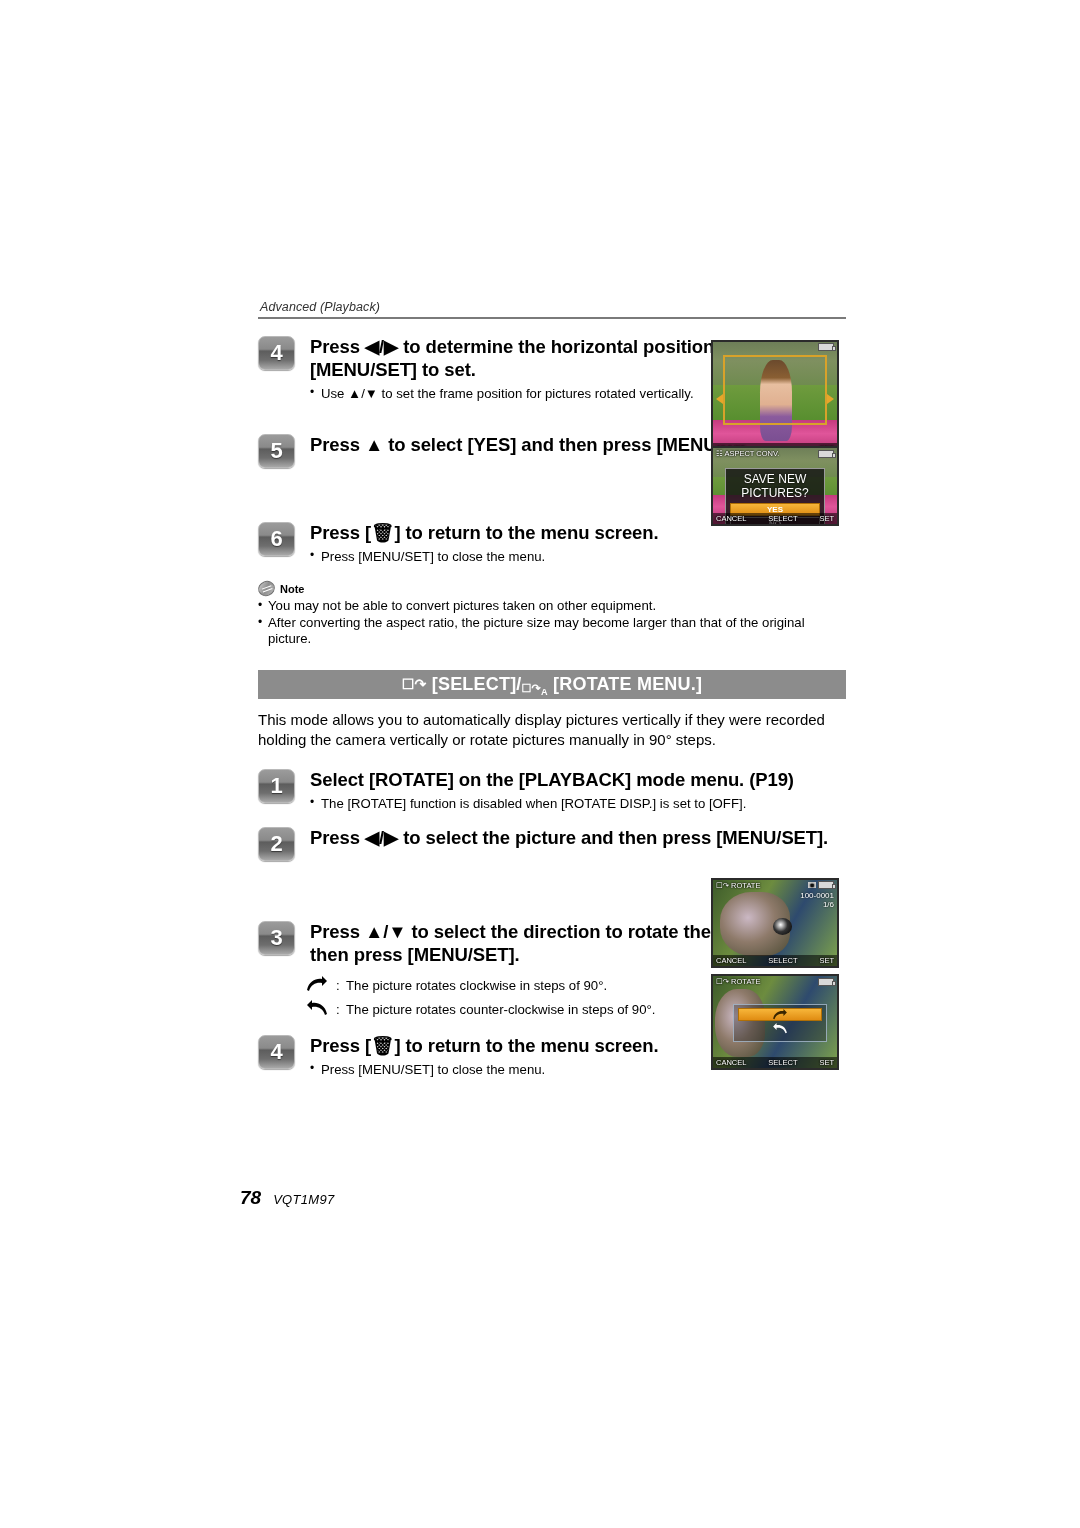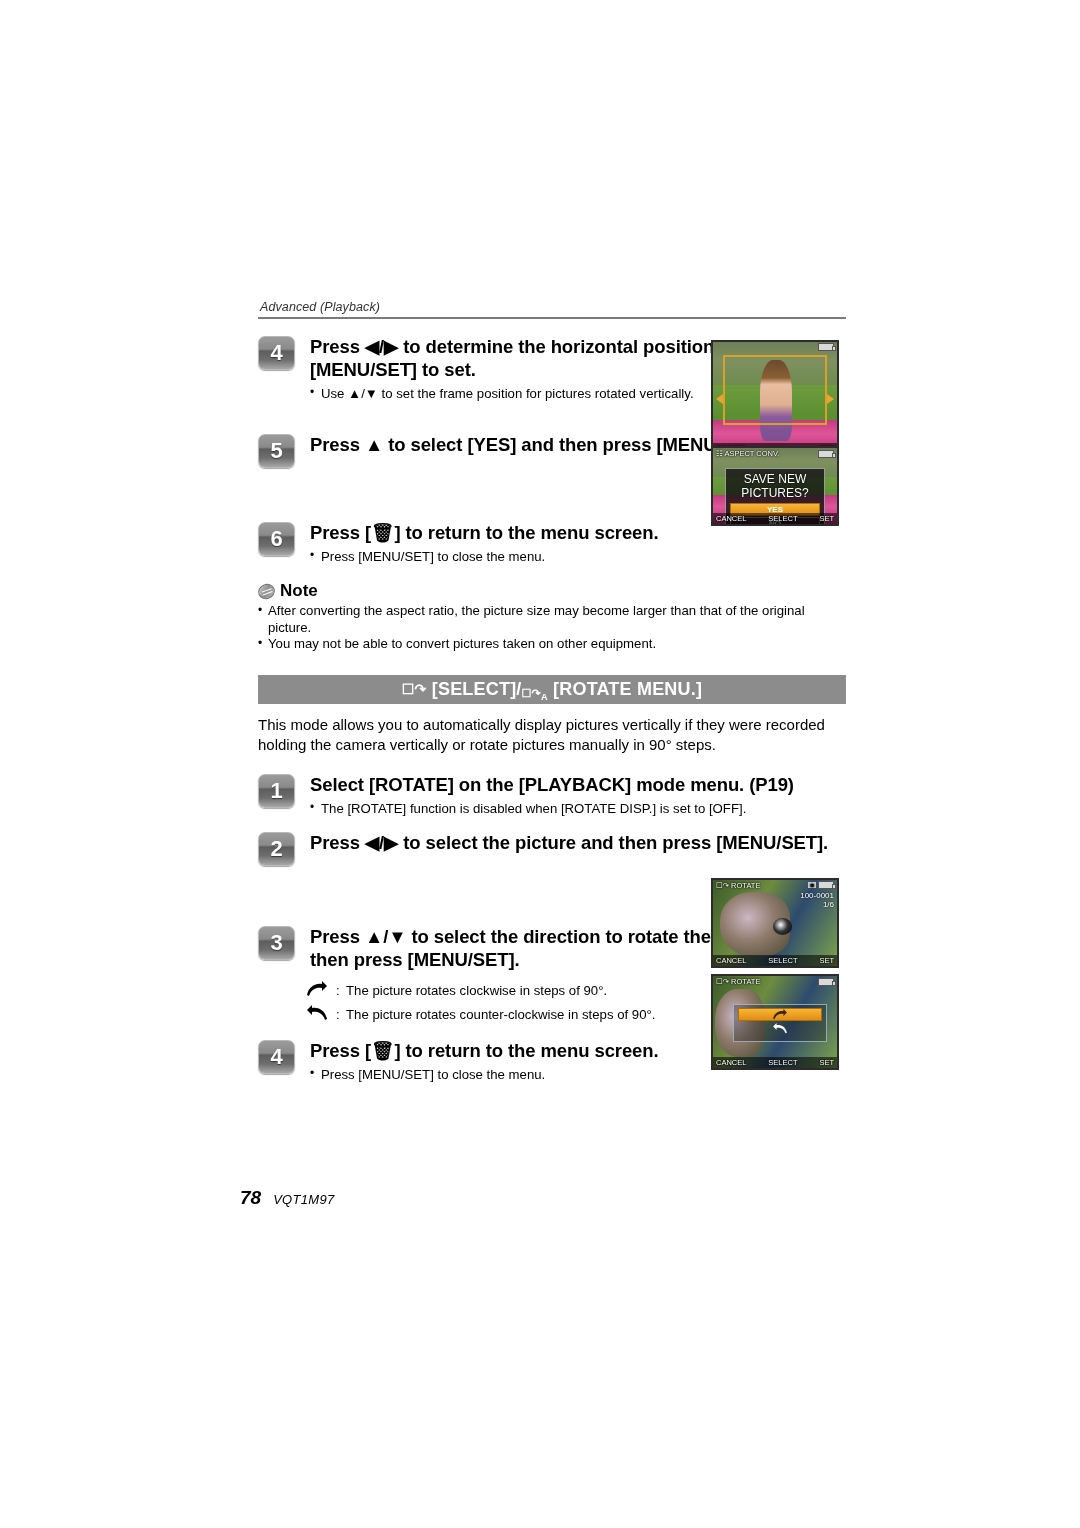--- a/index.html
+++ b/index.html
@@ -89,21 +89,21 @@
     content: "\2022";
     position: absolute;
     left: 0;
     top: -1px;
     font-size: 12px;
   }
 
   
   .note-head {
     font-weight: bold;
-    font-size: 17px;
+    font-size: 11px;
     display: flex;
     align-items: center;
     gap: 5px;
     margin-bottom: 2px;
   }
   .note-icon {
     display: inline-block;
     width: 17px;
     height: 15px;
     border-radius: 50% 50% 50% 50%;
@@ -373,22 +373,22 @@
         <div class="bullet">Press [MENU/SET] to close the menu.</div>
       </div>
     </div>
 
     <div style="margin-top:16px;">
       <div class="note-head">
         <span class="note-icon"></span>
         <span>Note</span>
       </div>
       <div class="note-list">
+        <div class="bullet">You may not be able to convert pictures taken on other equipment.</div>
         <div class="bullet">After converting the aspect ratio, the picture size may become larger than that of the original picture.</div>
-        <div class="bullet">You may not be able to convert pictures taken on other equipment.</div>
       </div>
     </div>
 
     <div class="section-bar">
       <span class="icn">☐↷</span>
       <span>[SELECT]/</span><span class="sub">☐↷<sub>A</sub></span>
       <span>[ROTATE MENU.]</span>
     </div>
 
     <div class="intro-para">This mode allows you to automatically display pictures vertically if they were recorded holding the camera vertically or rotate pictures manually in 90° steps.</div>

